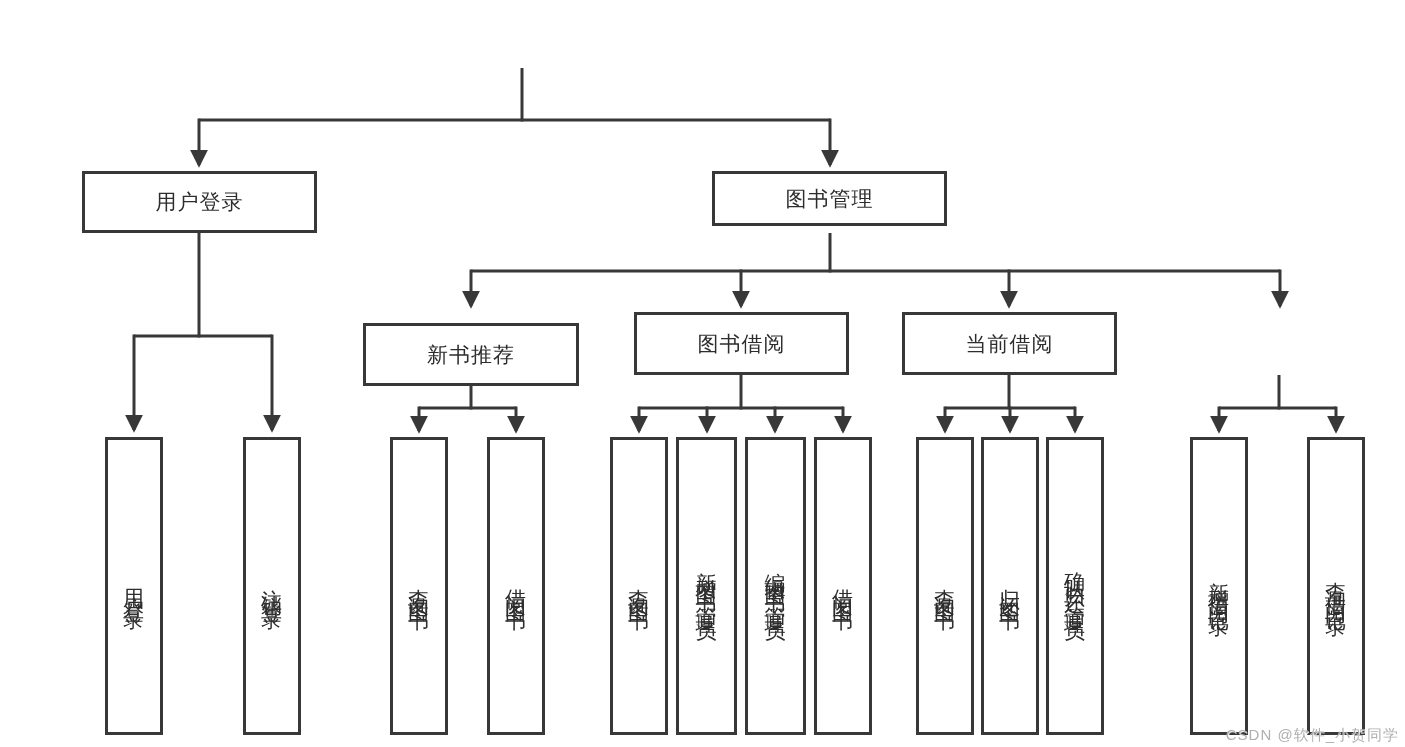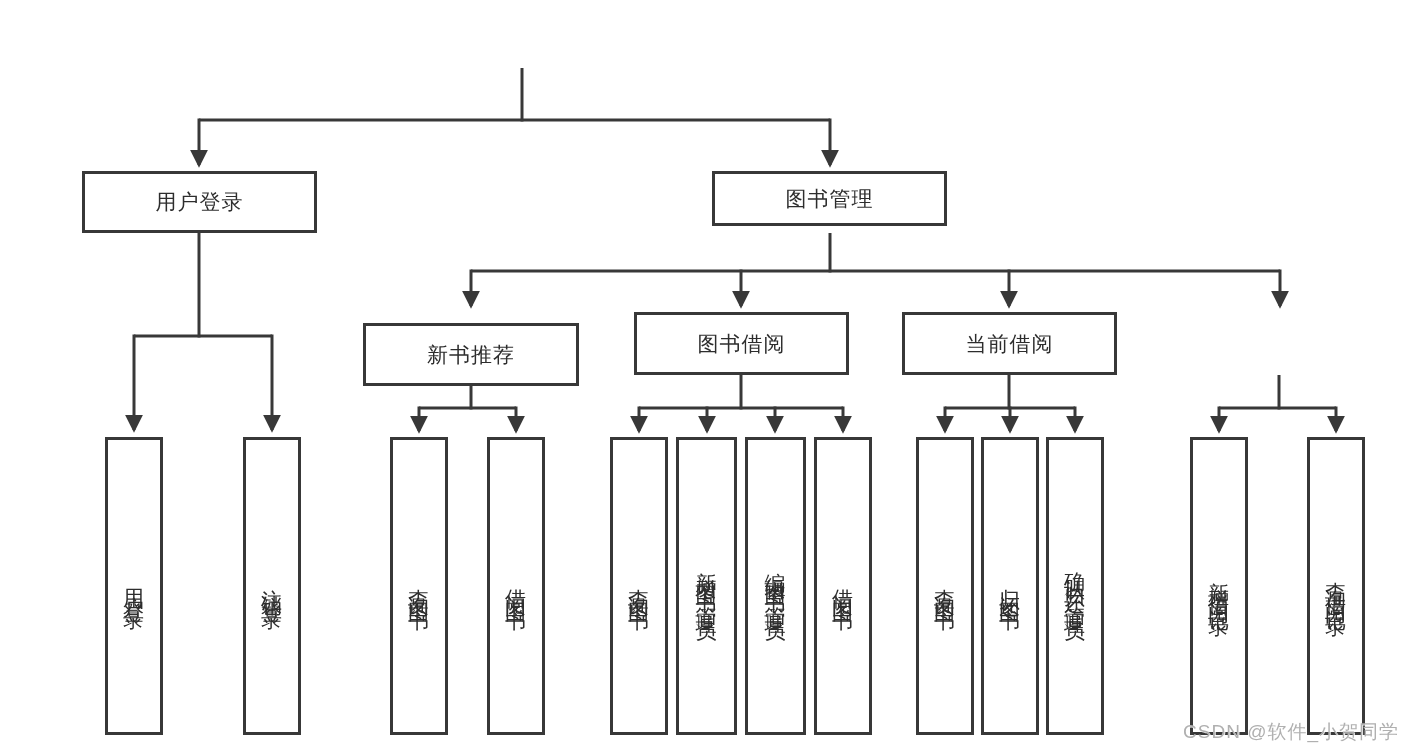--- a/index.html
+++ b/index.html
@@ -33,21 +33,21 @@
     text-orientation: mixed;
     letter-spacing: 7px;
     line-height: 1.1;
     white-space: nowrap;
   }
 
   .watermark {
     position: absolute;
     right: 6px;
     bottom: 2px;
-    font-size: 19px;
+    font-size: 15px;
     letter-spacing: 1px;
     color: #b0b0b0;
     text-shadow: 1px 1px 0 rgba(255,255,255,0.85);
     z-index: 5;
   }
 </style>
 </head>
 <body>
 
 <div class="stage">

